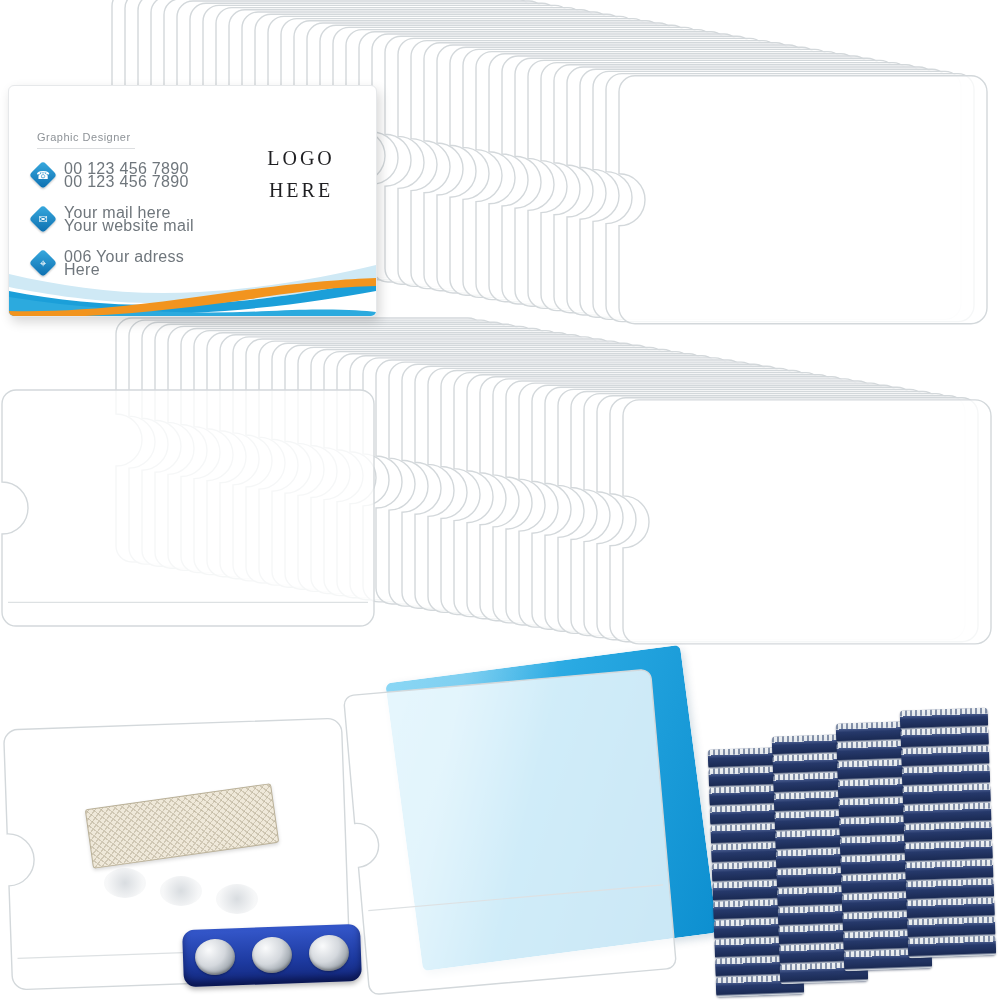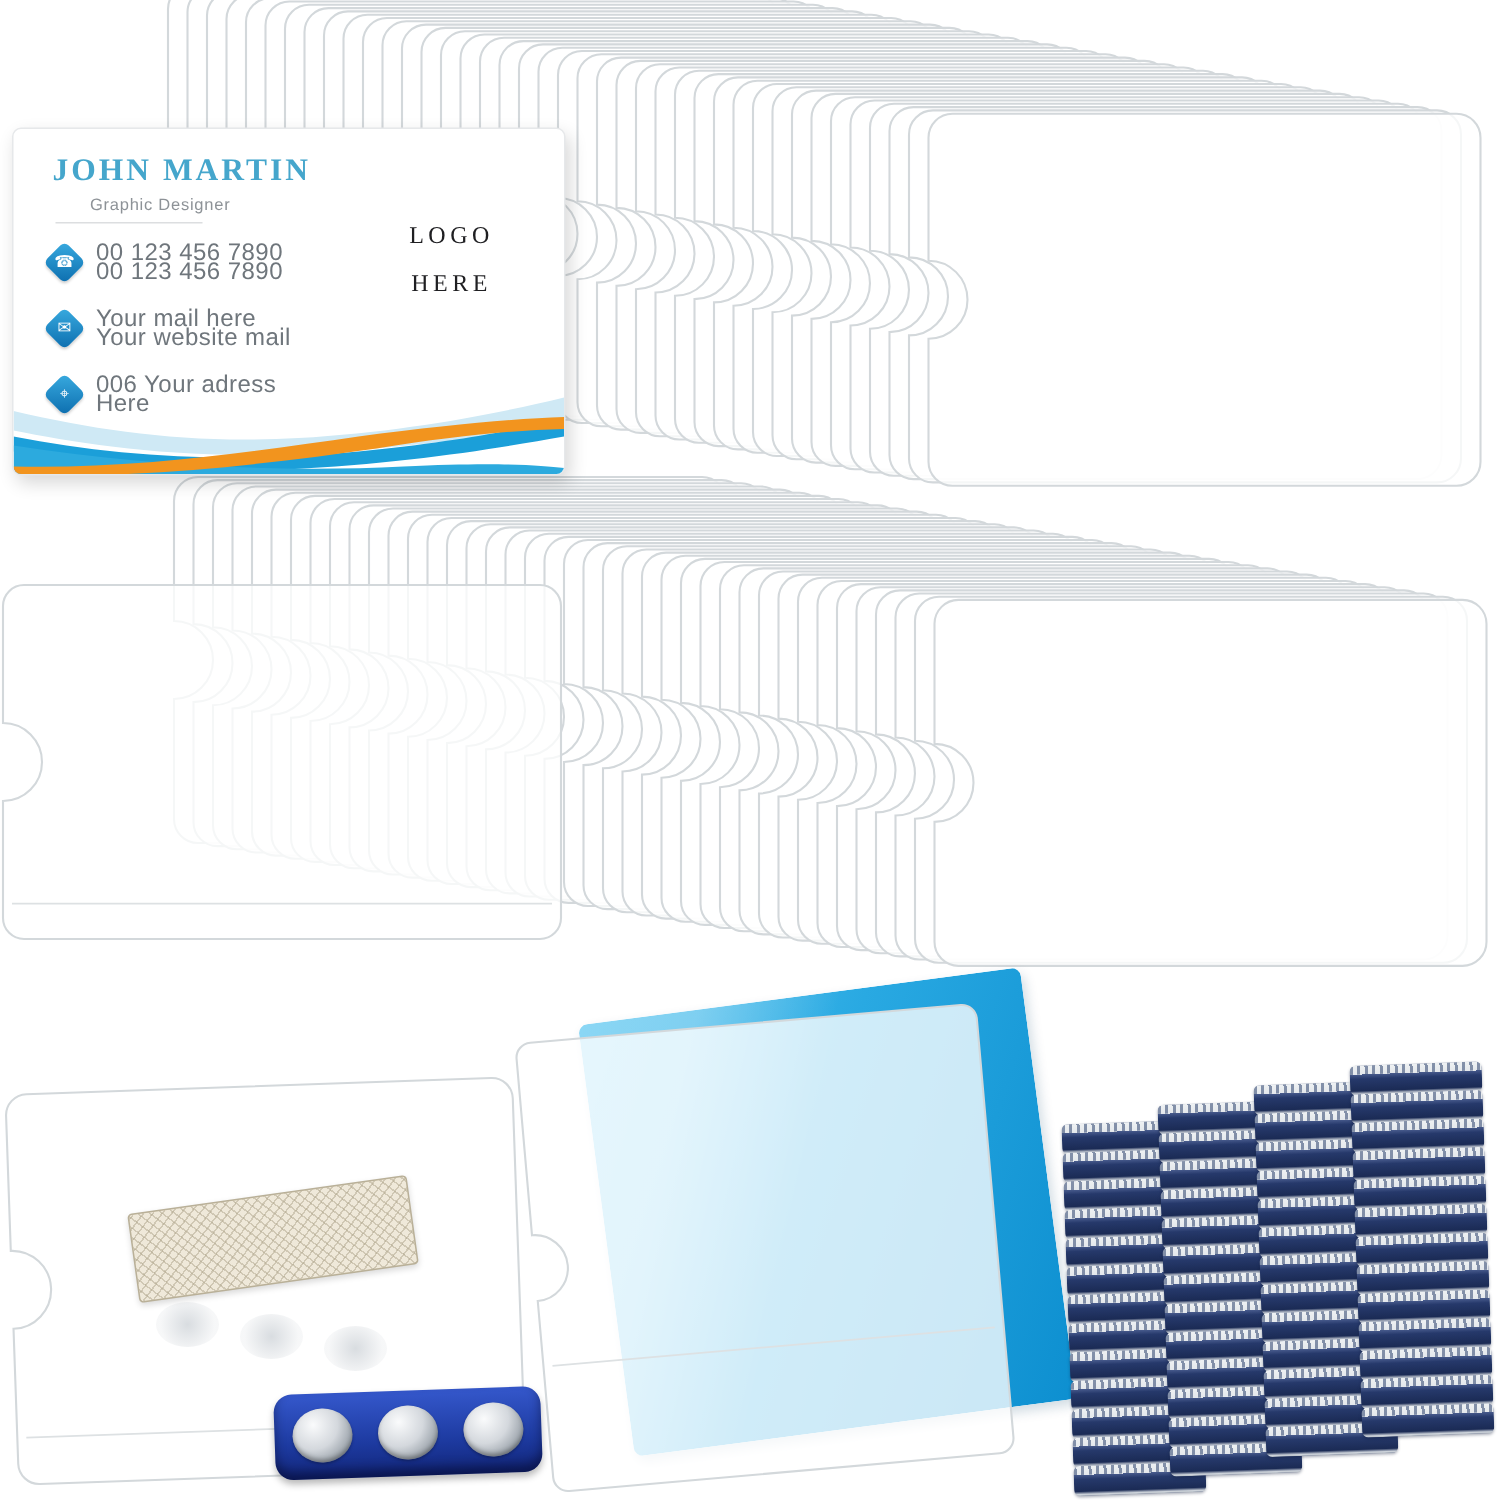--- a/index.html
+++ b/index.html
@@ -8,31 +8,31 @@
   #fans-svg,#front-svg{position:absolute;left:0;top:0;width:1000px;height:1000px;}
   #fans-svg{z-index:1;}
   #front-svg{z-index:6;pointer-events:none;}
 
   
   #business-card{position:absolute;left:8px;top:85px;width:367px;height:230px;background:#fff;
     border:1px solid #e6e8ea;border-radius:6px;box-shadow:3px 5px 12px rgba(0,0,0,.16);
     z-index:5;overflow:hidden;}
   .card-name{position:absolute;left:26px;top:15px;font-family:"Liberation Serif",serif;
     font-size:21px;font-weight:bold;letter-spacing:2px;color:#45a6cc;}
-  .card-title{position:absolute;left:28px;top:45px;font-size:11px;color:#8d9297;letter-spacing:.5px;margin-left:23px;}
+  .card-title{position:absolute;left:28px;top:45px;font-size:11px;color:#8d9297;letter-spacing:.5px;}
   .card-rule{position:absolute;left:28px;top:62px;width:98px;height:1px;background:#dcdee0;}
   .contact-row{position:absolute;left:24px;display:flex;align-items:flex-start;gap:11px;}
   .row-0{top:76px}.row-1{top:120px}.row-2{top:164px}
   .diamond{width:20px;height:20px;transform:rotate(45deg);border-radius:4px;flex:0 0 auto;margin-top:3px;
     background:linear-gradient(135deg,#39abe0,#0c6dae);box-shadow:1px 1px 2px rgba(0,0,0,.2);}
   .diamond .glyph{display:block;transform:rotate(-45deg);color:#fff;font-size:11px;line-height:20px;
     width:20px;text-align:center;}
   .contact-lines{font-size:16px;color:#6f767c;line-height:13px;letter-spacing:.3px;}
   #logo-block{position:absolute;left:232px;top:56px;width:120px;text-align:center;
-    font-family:"Liberation Serif",serif;font-size:16px;letter-spacing:3px;color:#1f1f22;line-height:32px;}
+    font-family:"Liberation Serif",serif;font-size:20px;letter-spacing:3px;color:#1f1f22;line-height:32px;}
   #card-waves{position:absolute;left:0;bottom:0;width:367px;height:56px;display:block;}
 
   
   #blue-insert{position:absolute;left:403px;top:663px;width:297px;height:290px;border-radius:6px;
     transform:rotate(-7.5deg);z-index:4;
     background-image:linear-gradient(110deg,rgba(255,255,255,.32) 0 20%,rgba(255,255,255,0) 44%),
                      linear-gradient(115deg,#54c4f0,#29a9e2 45%,#0d8fd0);
     box-shadow:2px 4px 8px rgba(0,60,100,.18);}
 
   
@@ -317,21 +317,20 @@
         <path d="M 16 390 L 360 390 A 14 14 0 0 1 374 404 L 374 612 A 14 14 0 0 1 360 626 L 16 626 A 14 14 0 0 1 2 612 L 2 534 A 26 26 0 0 0 2 482 L 2 404 A 14 14 0 0 1 16 390 Z" fill="rgba(255,255,255,0.78)" stroke="#d3d8db" stroke-width="1.4"></path>
         <line x1="8" x2="368" y1="602.4" y2="602.4" stroke="#dde1e3" stroke-width="1.2"></line>
       </g>
       <g transform="rotate(-2 177 854)">
         <path d="M 22 724 L 332 724 A 14 14 0 0 1 346 738 L 346 970 A 14 14 0 0 1 332 984 L 22 984 A 14 14 0 0 1 8 970 L 8 880 A 26 26 0 0 0 8 828 L 8 738 A 14 14 0 0 1 22 724 Z" fill="rgba(255,255,255,0.78)" stroke="#d3d8db" stroke-width="1.4"></path>
         <line x1="14" x2="340" y1="952.8" y2="952.8" stroke="#dde1e3" stroke-width="1.2"></line>
       </g>
     </svg>
 
   <div id="business-card">
-    <div class="card-name">JOHN MARTIN</div>
     <div class="card-title">Graphic Designer</div>
     <div class="card-rule"></div>
 
     <div class="contact-row row-0">
       <span class="diamond">
           <span class="glyph">☎</span>
         </span>
       <span class="contact-lines">
         <span>00 123 456 7890</span><br>
         <span>00 123 456 7890</span>

